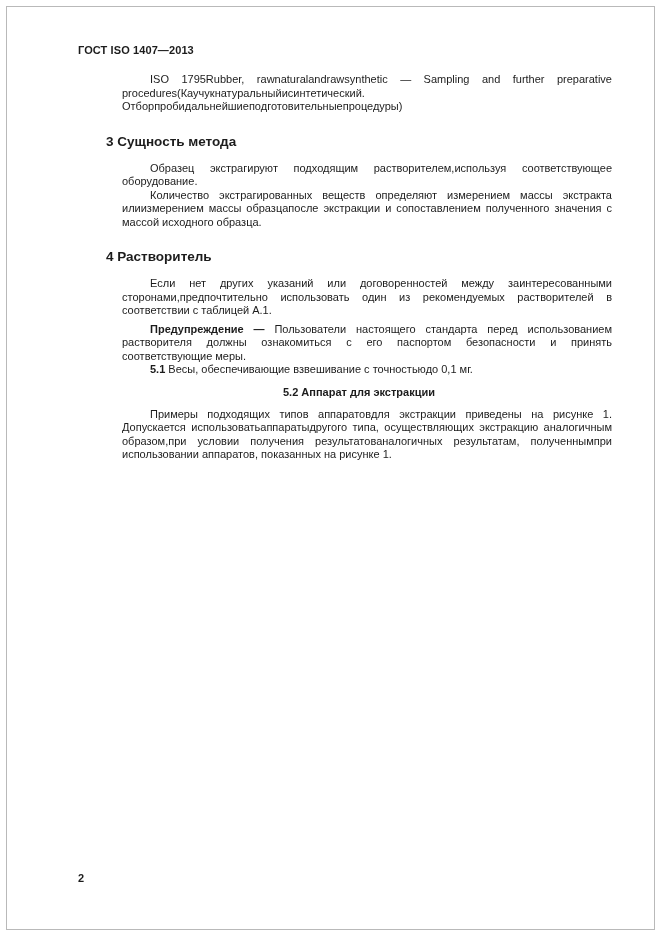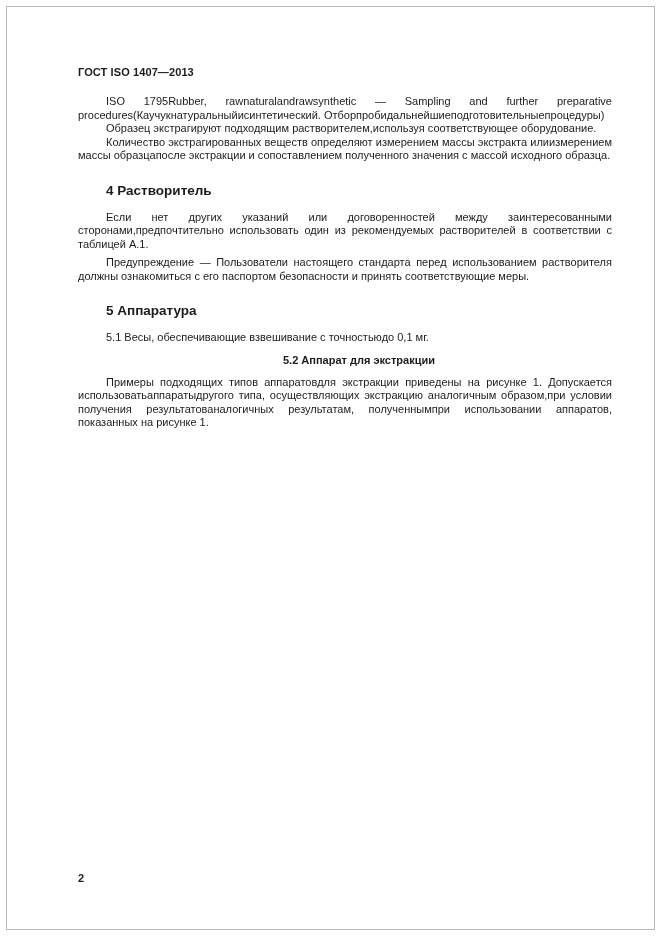--- a/index.html
+++ b/index.html
@@ -13,75 +13,76 @@
   }
   .page-frame {
     position: absolute;
     inset: 6px;
     border: 1px solid #b9b9b9;
     pointer-events: none;
   }
   .content {
     position: absolute;
     left: 78px;
-    top: 66px;
+    top: 44px;
     width: 534px;
   }
   .doc-header {
     font-size: 11px;
     font-weight: 700;
     margin-bottom: 17px;
     letter-spacing: 0.1px;
   }
   p.body-text {
     font-size: 11px;
     line-height: 13.5px;
     text-align: justify;
     text-indent: 28px;
+    margin-left: 44px;
   }
   p.warning { margin-top: 5px; }
   h2.sec-heading {
     font-size: 13.5px;
     font-weight: 700;
     margin: 20px 0 13px 28px;
   }
   h3.sub-heading {
     font-size: 11px;
     font-weight: 700;
     margin: 9px 0 10px 28px;
     text-align: center;
   }
-  .bold { font-weight: 400; }
+  .bold { font-weight: 700; }
   .page-number {
     position: absolute;
     left: 78px;
     bottom: 52px;
     font-size: 11px;
     font-weight: 700;
   }
 </style>
 </head>
 <body>
 
 <div class="page-frame"></div>
 
 <div class="content">
 
   <div class="doc-header">ГОСТ ISO 1407—2013</div>
 
   <p class="body-text">ISO 1795Rubber, rawnaturalandrawsynthetic — Sampling and further preparative procedures(Каучукнатуральныйисинтетический. Отборпробидальнейшиеподготовительныепроцедуры)</p>
 
+  <h2 class="sec-heading">3 Сущность метода</h2>
   <p class="body-text">Образец экстрагируют подходящим растворителем,используя соответствующее оборудование.</p>
   <p class="body-text">Количество экстрагированных веществ определяют измерением массы экстракта илиизмерением массы образцапосле экстракции и сопоставлением полученного значения с массой исходного образца.</p>
 
   <h2 class="sec-heading">4 Растворитель</h2>
   <p class="body-text">Если нет других указаний или договоренностей между заинтересованными сторонами,предпочтительно использовать один из рекомендуемых растворителей в соответствии с таблицей А.1.</p>
   <p class="body-text warning"><span class="bold">Предупреждение —</span><span> Пользователи настоящего стандарта перед использованием растворителя должны ознакомиться с его паспортом безопасности и принять соответствующие меры.</span></p>
 
-  <h2 class="sec-heading">5 Аппаратура</h2>
   <p class="body-text"><span class="bold">5.1</span><span> Весы, обеспечивающие взвешивание с точностьюдо 0,1 мг.</span></p>
 
   <h3 class="sub-heading">5.2 Аппарат для экстракции</h3>
   <p class="body-text">Примеры подходящих типов аппаратовдля экстракции приведены на рисунке 1. Допускается использоватьаппаратыдругого типа, осуществляющих экстракцию аналогичным образом,при условии получения результатованалогичных результатам, полученнымпри использовании аппаратов, показанных на рисунке 1.</p>
 
 </div>
 
 <div class="page-number">2</div>
 
 </body></html>

